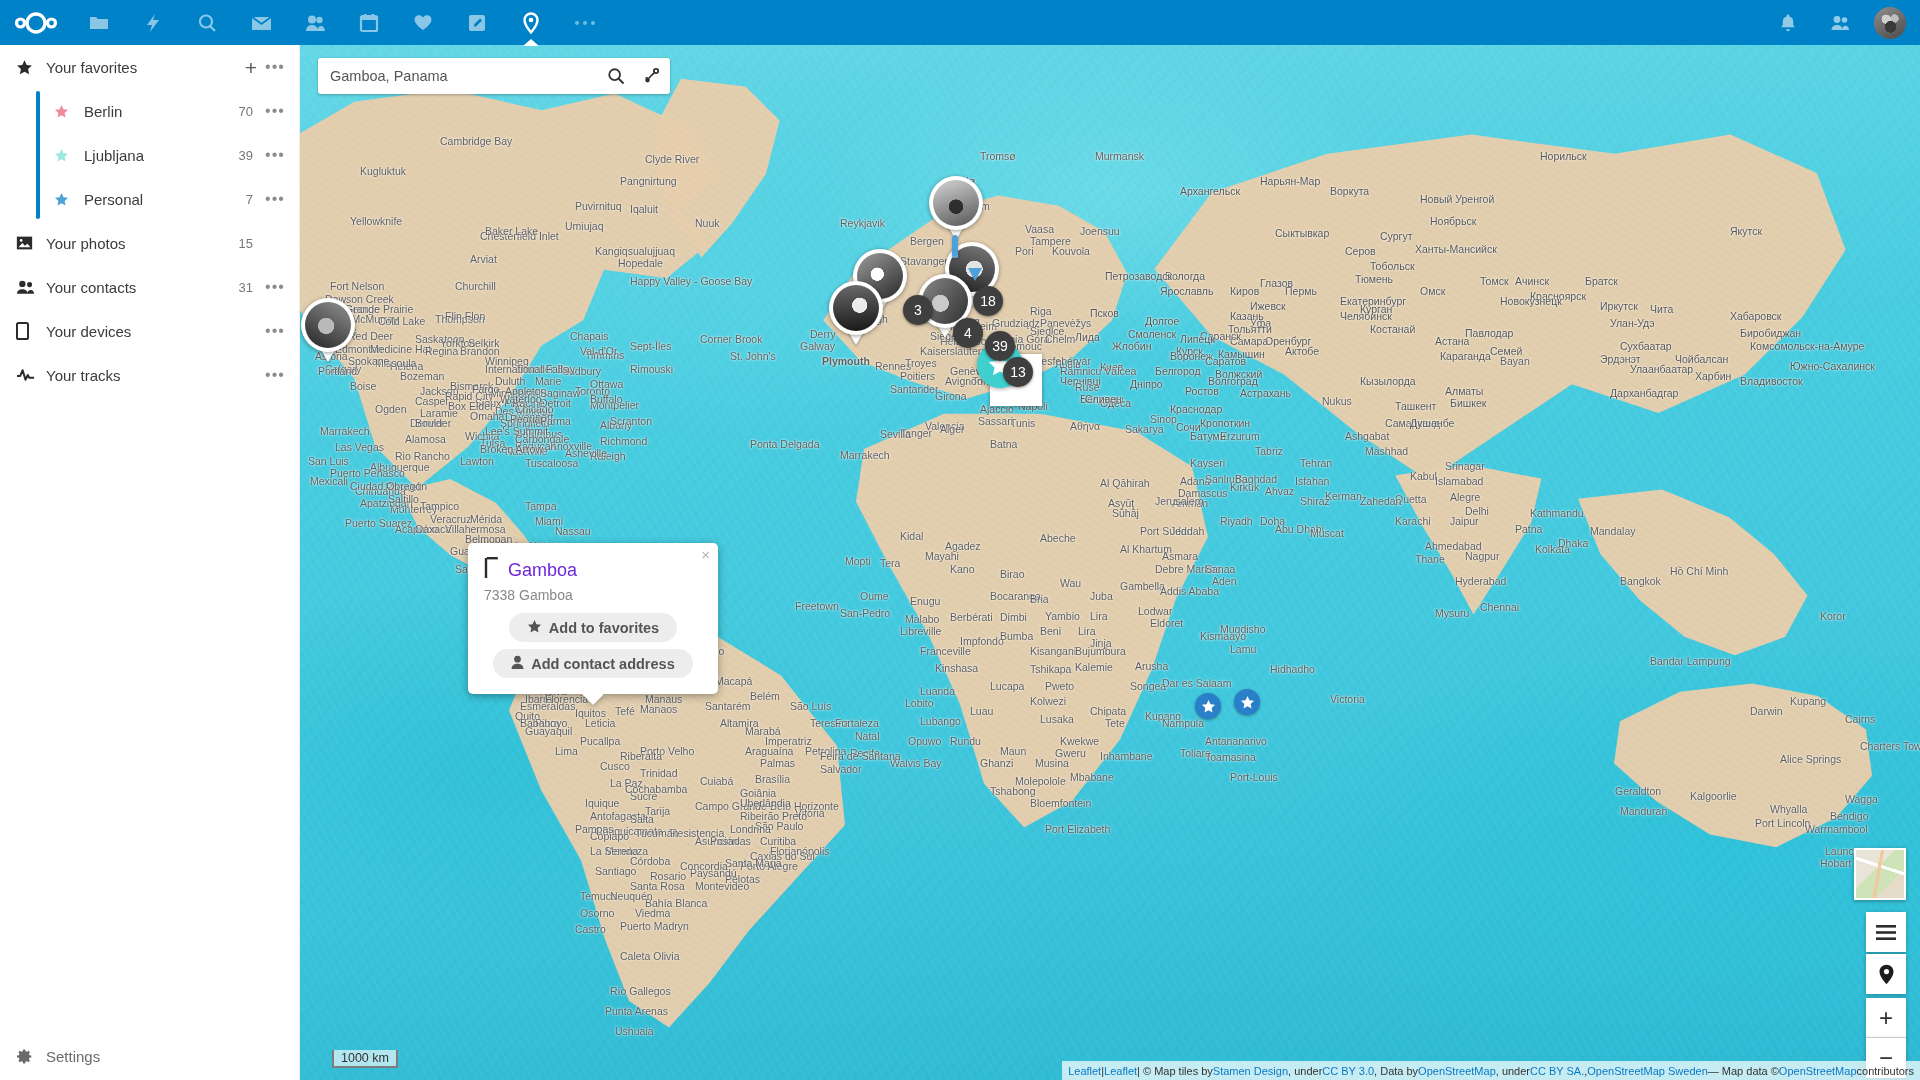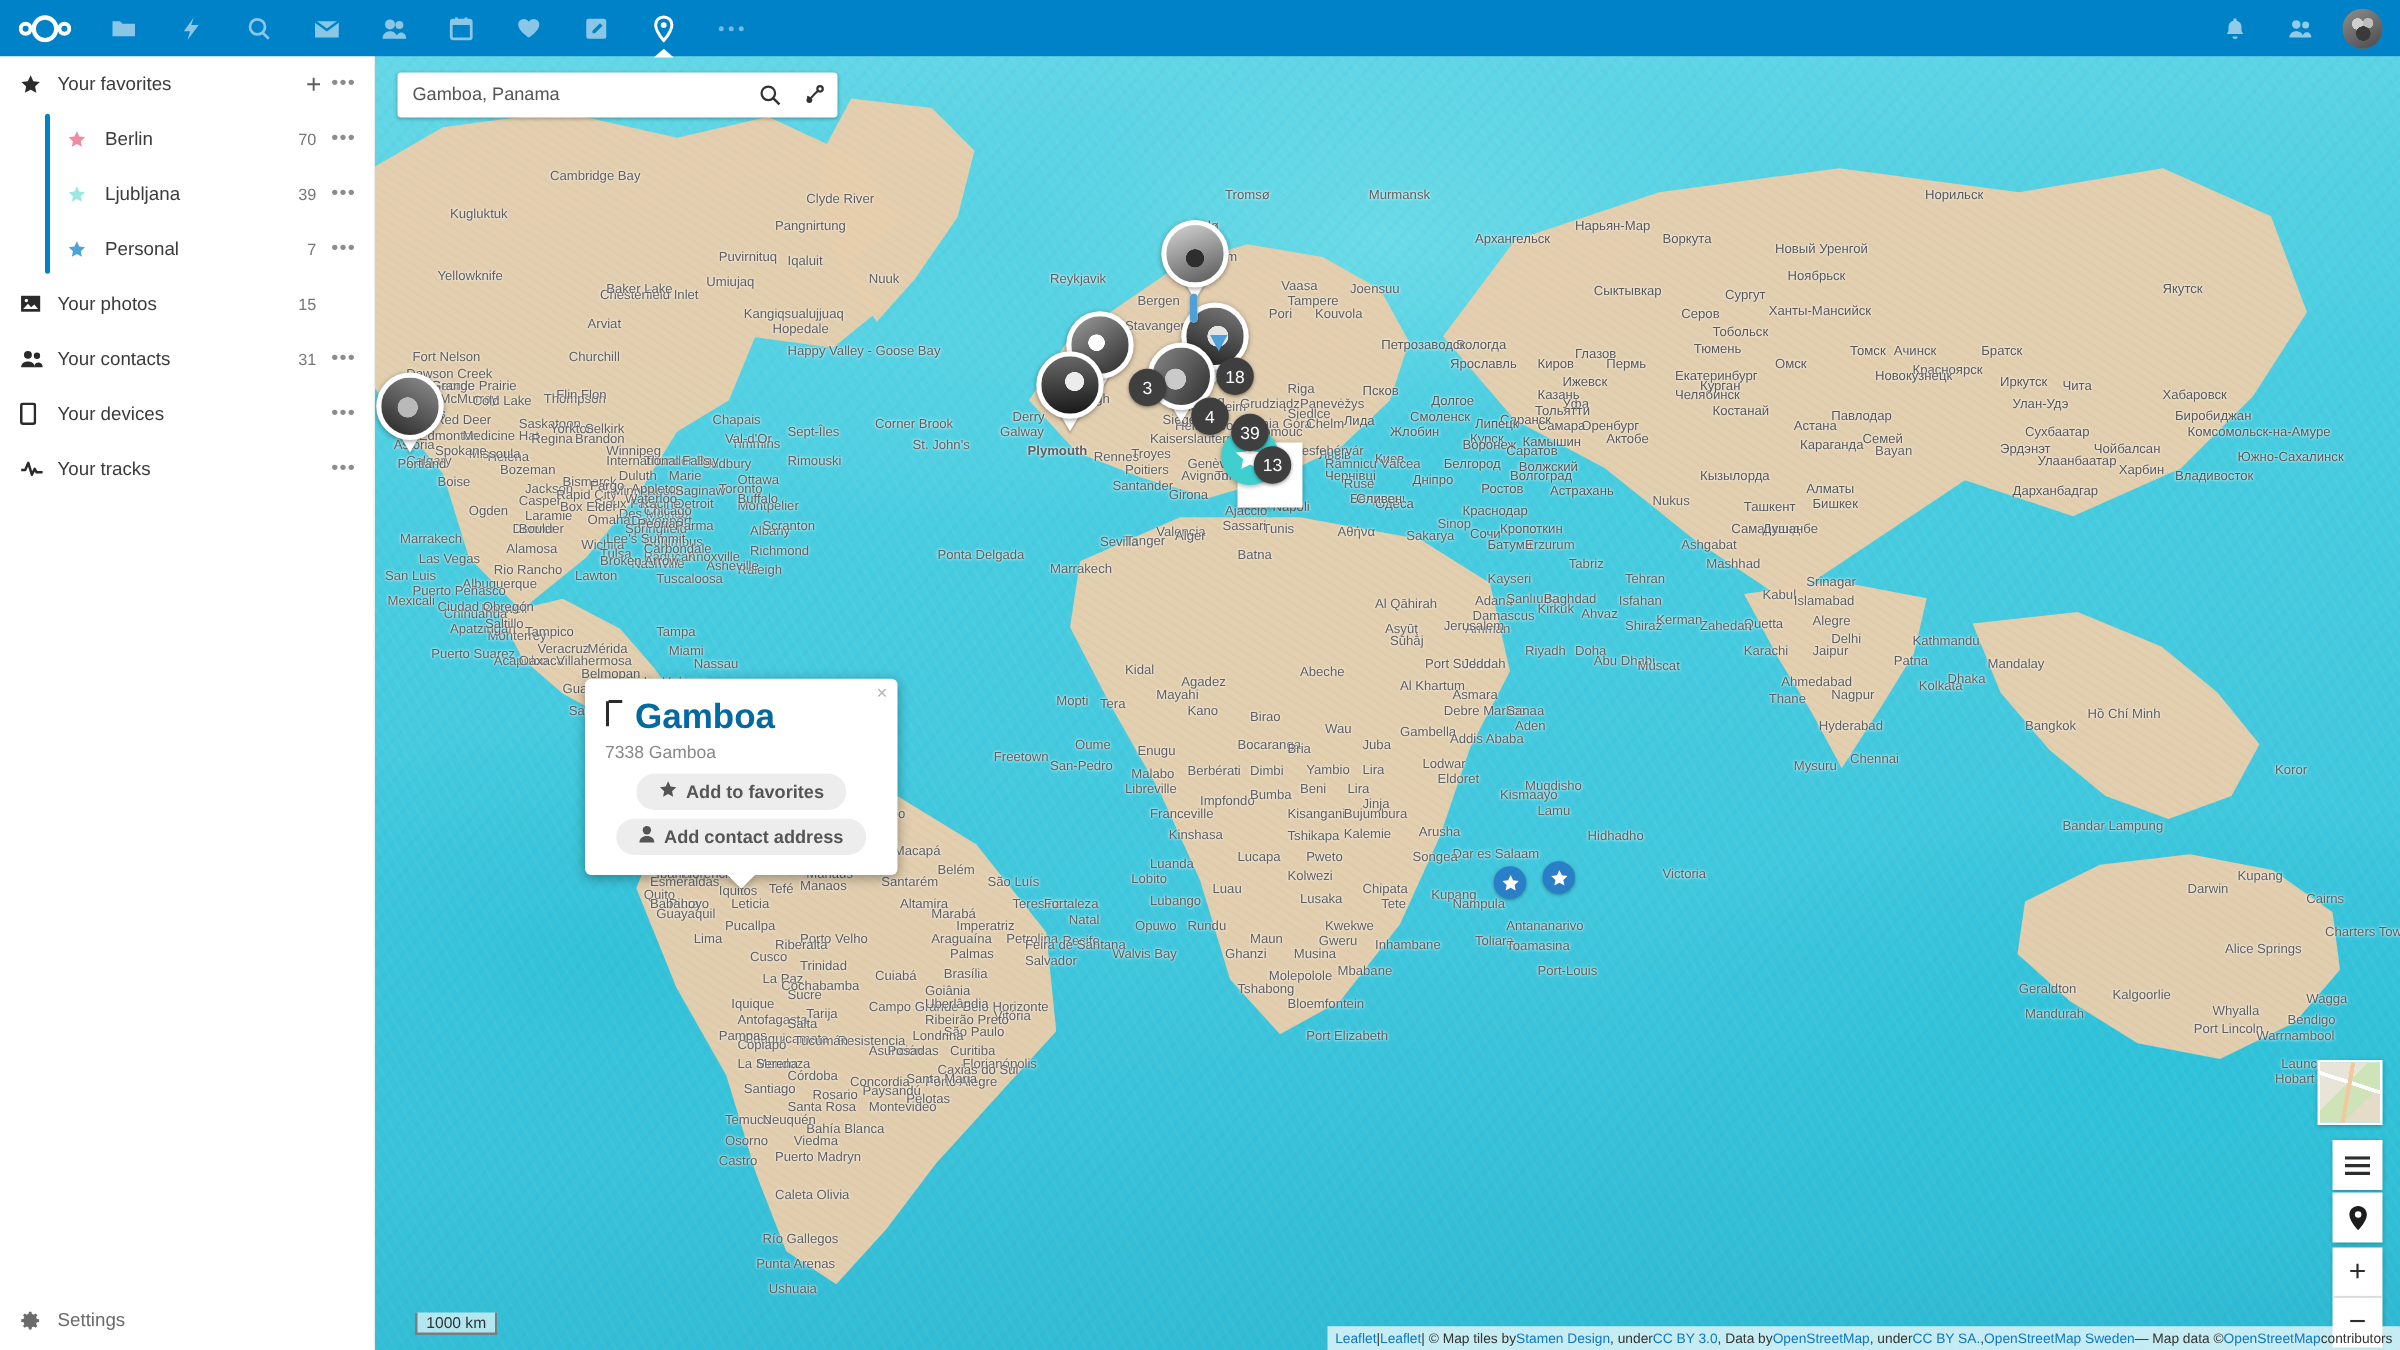--- a/index.html
+++ b/index.html
@@ -92,21 +92,21 @@
   .sb-btn { width:36px; height:36px; display:flex; align-items:center; justify-content:center; }
 
   
   #popup { position:absolute; left:168px; top:498px; width:250px;
     background:#fff; border-radius:5px; box-shadow:0 2px 9px rgba(0,0,0,.34); z-index:35; }
   #popup:after { content:""; position:absolute; left:50%; bottom:-11px; transform:translateX(-50%);
     width:0;height:0;border-left:12px solid transparent;border-right:12px solid transparent;
     border-top:12px solid #fff; filter:drop-shadow(0 3px 2px rgba(0,0,0,.18)); }
   #popup-close { position:absolute; right:8px; top:4px; font-size:15px; color:#b4b4b4; line-height:1; }
   .pop-title { display:flex; align-items:center; gap:8px; padding:14px 16px 2px 16px; }
-  .pop-title h2 { font-size:28px; font-weight:bold; color:#0369a1; }
+  .pop-title h2 { font-size:18px; font-weight:normal; color:#6d28d9; }
   .pop-sub { padding:2px 16px 10px 16px; font-size:14px; color:#888; }
   .pop-btns { padding:0 16px 16px 16px; display:flex; flex-direction:column; align-items:center; gap:7px; }
   .pop-btn { background:#ededed; border:0; border-radius:15px; height:29px;
     display:flex; align-items:center; gap:7px; padding:0 18px; font-size:14.5px;
     font-weight:bold; color:#555; font-family:"Liberation Sans", sans-serif; white-space:nowrap; }
 
   
   .pin { position:absolute; width:54px; height:66px; z-index:20; }
   .pin .bubble { position:absolute; top:0; left:0; width:54px; height:54px; border-radius:50%;
     background:#fff; box-shadow:0 1px 4px rgba(0,0,0,.4); overflow:hidden; }

